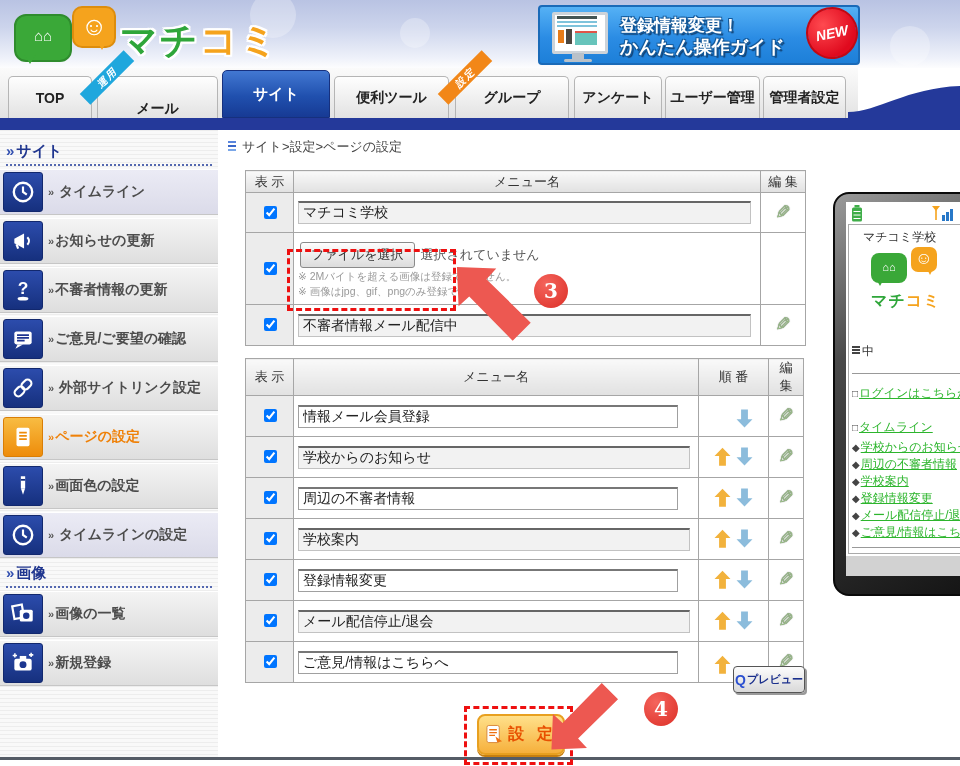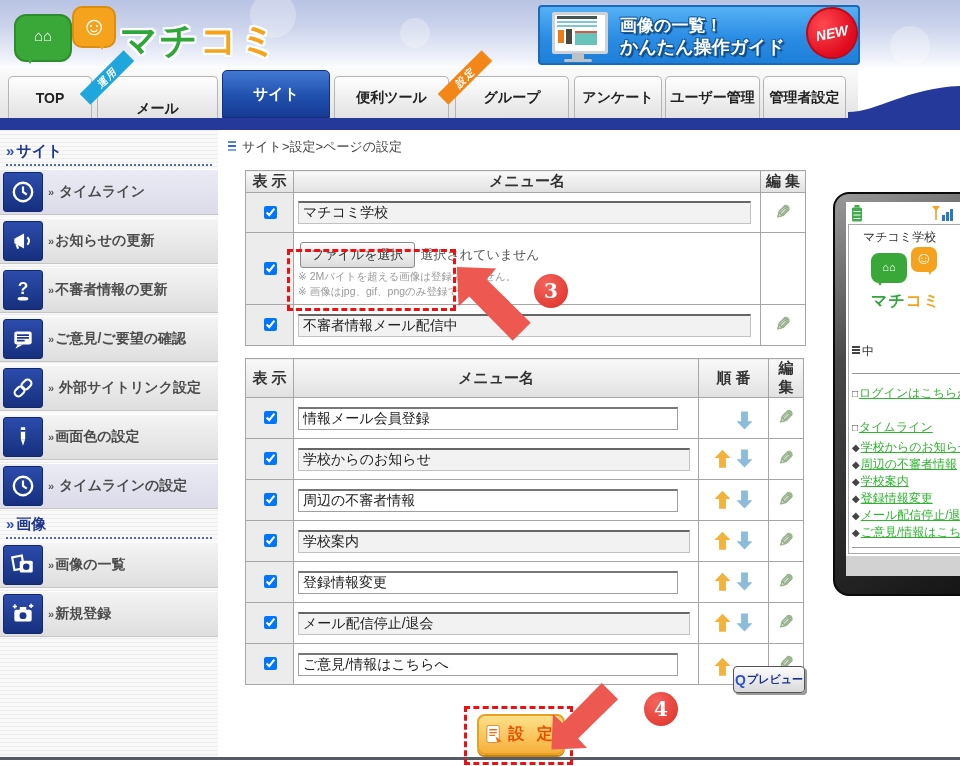--- a/index.html
+++ b/index.html
@@ -66,21 +66,21 @@
   .sb-label .pf{font-size:11px;color:#555;margin-right:1px;}
   .sb-label.on{color:#ef8108;} .sb-label.on .pf{color:#ef8108;}
 
   
   .breadcrumb{position:absolute;left:242px;top:138px;font-size:13px;color:#444;}
   .bc-icon{position:absolute;left:228px;top:141px;width:8px;height:2px;background:#5a86de;
      box-shadow:0 4px 0 #3a66c8,0 8px 0 #7aa6e8;}
 
   table.tbl{position:absolute;border-collapse:collapse;table-layout:fixed;background:#fff;}
   .tbl td,.tbl th{border:1px solid #a6a6a6;padding:0 4px;vertical-align:middle;overflow:hidden;}
-  .tbl th{background:linear-gradient(180deg,#f9f9f9,#e1e1e1);font-size:15px;color:#333;font-weight:bold;}
+  .tbl th{background:linear-gradient(180deg,#f9f9f9,#e1e1e1);font-size:13px;color:#333;font-weight:normal;}
   .show-cell{background:#ececec;text-align:center;}
   .order-cell,.edit-cell{text-align:center;}
   .inp{font-size:14px;color:#222;height:23px;box-sizing:border-box;padding:1px 4px;font-family:inherit;}
   .inp-flat{width:99%;background:#f2f2f2;border:1px solid #c2c2c2;border-top:2px solid #666;}
   .inp-sunken{width:96%;background:#fff;border:1px solid #a0a0a0;border-top:2px solid #777;}
   .file-btn{font-family:inherit;font-size:13px;color:#333;background:linear-gradient(180deg,#fdfdfd,#dcdcdc);
      border:1px solid #8a8a8a;border-radius:3px;padding:3px 10px;cursor:pointer;}
   .file-status{font-size:13px;color:#555;margin-left:6px;}
   .note{font-size:10.5px;color:#999;margin-top:2px;line-height:13px;}
   .pencil{display:inline-block;font-family:"DejaVu Sans",sans-serif;color:#9cc088;font-size:19px;transform:scaleX(-1);
@@ -147,21 +147,21 @@
       <div class="monitor">
         <div class="m1"></div>
           <div class="m2"></div>
           <div class="m3"></div>
           <div class="m4"></div>
           <div class="m5"></div>
           <div class="m6"></div>
       </div>
       <div class="monitor-stand"></div>
       <div class="monitor-base"></div>
-      <div class="banner-t bt1">画像の一覧！</div>
+      <div class="banner-t bt1">登録情報変更！</div>
       <div class="banner-t bt2">かんたん操作ガイド</div>
       <div class="new-badge">NEW</div>
     </div>
   </div>
 
   <div class="tabbar-bg"></div>
   <div class="tab" style="left:8px;width:84px;">
       <span>TOP</span>
     </div>
   <div class="tab" style="left:97px;width:121px;align-items:flex-end;">
@@ -243,20 +243,29 @@
         <svg width="26" height="26" viewBox="0 0 24 24">
             <g transform="rotate(-45 12 12)">
               <rect x="2.5" y="8.5" width="10" height="7" rx="3.5" stroke="#fff" stroke-width="2" fill="none"></rect>
               <rect x="11.5" y="8.5" width="10" height="7" rx="3.5" stroke="#fff" stroke-width="2" fill="none"></rect>
             </g>
           </svg>
       </div>
       <div class="sb-label"><span class="pf">»</span> <span>外部サイトリンク設定</span></div>
     </div>
 
+    <div class="sb-item">
+      <div class="sb-ic orange">
+        <svg width="26" height="26" viewBox="0 0 24 24">
+            <rect x="6" y="3.5" width="12" height="17" rx="1.5" fill="#fff"></rect>
+            <path d="M8.5 8h7M8.5 11h7M8.5 14h7" stroke="#ee8c0a" stroke-width="1.6"></path>
+          </svg>
+      </div>
+      <div class="sb-label on"><span class="pf">»</span><span>ページの設定</span></div>
+    </div>
 
     <div class="sb-item">
       <div class="sb-ic">
         <svg width="26" height="26" viewBox="0 0 24 24">
             <rect x="10" y="3" width="4" height="11" fill="#fff"></rect>
             <path d="M10 14l2 6 2-6z" fill="#fff"></path>
             <rect x="10" y="5.5" width="4" height="1.6" fill="#16307e"></rect>
           </svg>
       </div>
       <div class="sb-label"><span class="pf">»</span><span>画面色の設定</span></div>

